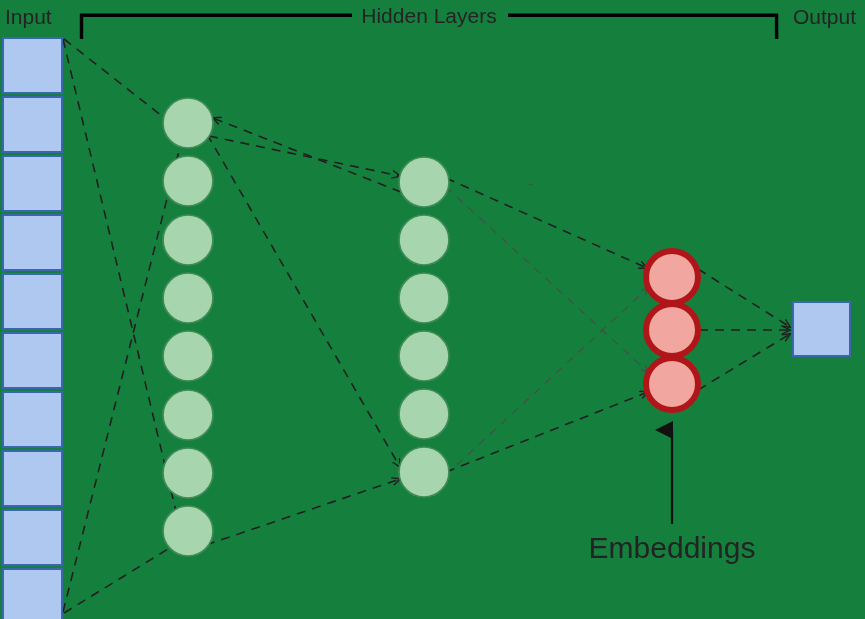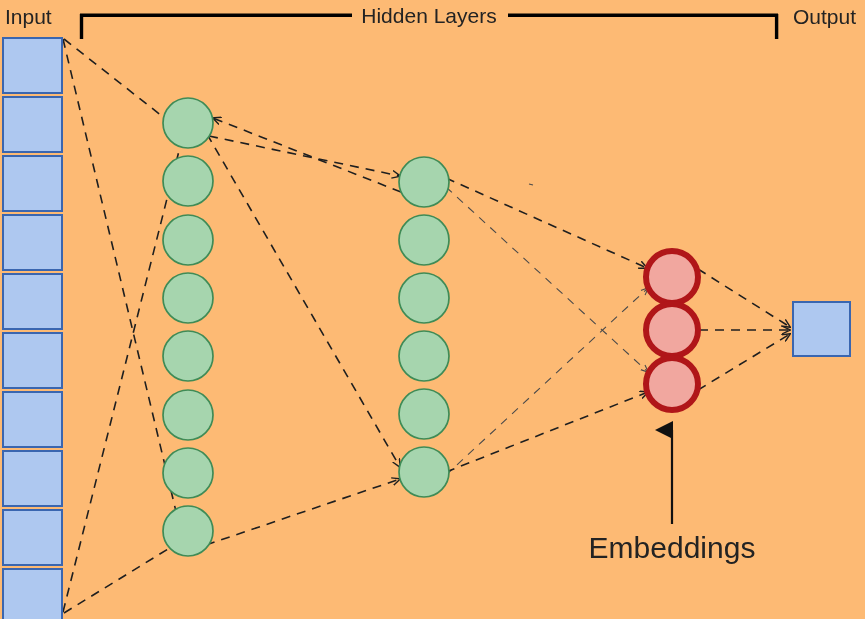--- a/index.html
+++ b/index.html
@@ -8,21 +8,21 @@
     padding: 0;
     background: #ffffff;
   }
   body {
     font-family: "Liberation Sans", "DejaVu Sans", sans-serif;
   }
   #canvas {
     position: relative;
     width: 865px;
     height: 619px;
-    background: #fdba74;
+    background: #15803d;
     overflow: hidden;
   }
   #diagram-svg {
     position: absolute;
     left: 0;
     top: 0;
     width: 865px;
     height: 619px;
     display: block;
   }

